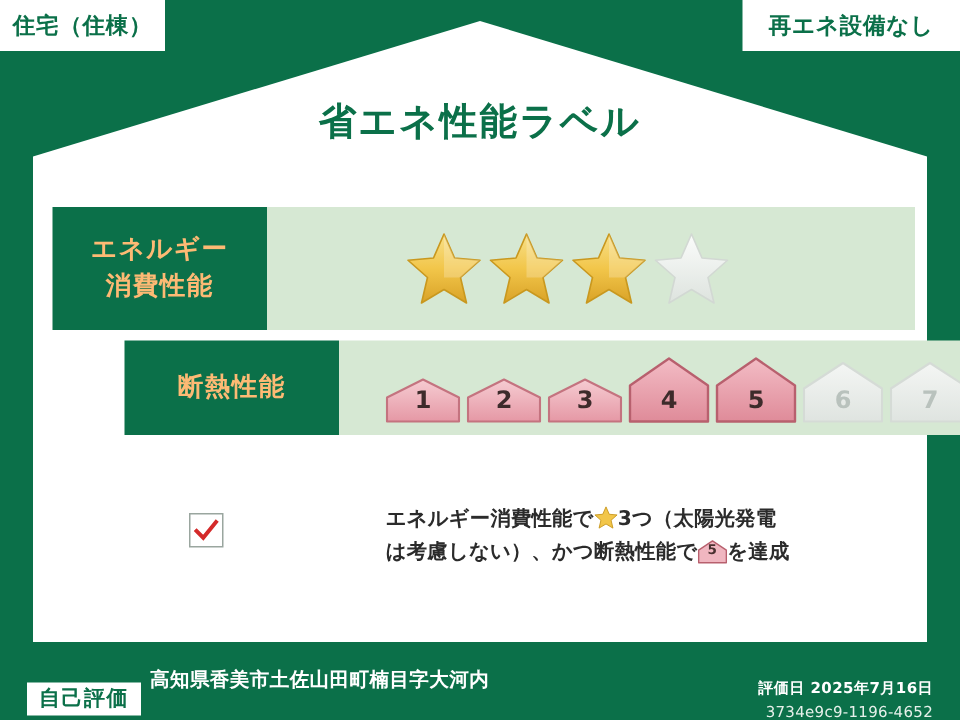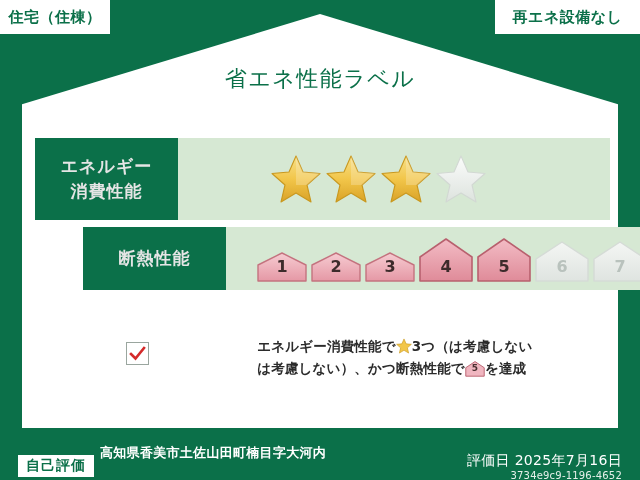--- a/index.html
+++ b/index.html
@@ -28,28 +28,28 @@
   }
   .tag-left{left:0;top:0;width:110px;height:34px;font-size:15px;}
   .tag-right{right:0;top:0;width:145px;height:34px;font-size:15px;}
 
   
   .title-wrap{
     position:absolute;left:0;top:58px;width:640px;text-align:center;
     color:#0b7049;
   }
   .title-sub{font-size:13px;font-weight:bold;letter-spacing:1px;}
-  .title-main{font-size:22px;font-weight:normal;letter-spacing:1.5px;margin-top:6px;}
+  .title-main{font-size:25px;font-weight:bold;letter-spacing:1.5px;margin-top:6px;}
 
   
   .rows{position:absolute;left:35px;top:138px;width:575px;}
   .row{display:flex;align-items:stretch;height:82px;}
   .row + .row{margin-top:7px;height:63px;padding-left:48px;}
   .row-label{
-    width:143px;flex:0 0 143px;background:#0b7049;color:#e5e5e5;
+    width:143px;flex:0 0 143px;background:#0b7049;color:#fdba74;
     display:flex;flex-direction:column;align-items:center;justify-content:center;
     font-size:17px;font-weight:bold;line-height:1.45;letter-spacing:1px;
   }
   .row-body{
     flex:1;background:#d6e8d3;display:flex;align-items:center;
   }
 
   
   .stars{display:flex;align-items:center;gap:3px;margin-left:92px;}
   .star{width:52px;height:52px;display:block;}
@@ -95,21 +95,21 @@
   }
   .self-eval{
     position:absolute;left:18px;top:11px;background:#fff;color:#0b7049;
     font-size:14px;font-weight:bold;padding:2px 8px;letter-spacing:1px;
   }
   .address{
     position:absolute;left:100px;top:0;font-size:13px;font-weight:bold;
     letter-spacing:.3px;
   }
   .eval-date{
-    position:absolute;right:18px;top:8px;font-size:14px;font-weight:normal;
+    position:absolute;right:18px;top:8px;font-size:10px;font-weight:bold;
     letter-spacing:.3px;
   }
   .eval-id{
     position:absolute;right:18px;top:26px;font-size:10px;letter-spacing:.2px;
     text-align:right;color:#e6f0ea;
   }
 </style>
 </head>
 <body>
 
@@ -247,21 +247,21 @@
   <div class="zeh">
     <div class="zeh-check">
       <svg width="17" height="15" viewBox="0 0 17 15">
         <polyline points="2,8 6.5,12.5 15,2" fill="none" stroke="#d42a2a" stroke-width="2.6" stroke-linecap="square" stroke-linejoin="miter"></polyline>
       </svg>
     </div>
     <div class="zeh-title">ZEH水準</div>
     <div class="zeh-desc">
       <span>エネルギー消費性能で</span><svg class="inline-star" viewBox="0 0 52 52">
           <polygon points="26,3 33,19 50,20.5 37,32 41,49 26,40 11,49 15,32 2,20.5 19,19" fill="#f2c64a" stroke="#c9981f" stroke-width="2" stroke-linejoin="round"></polygon>
-        </svg><span>3つ（は考慮しない</span><br>
+        </svg><span>3つ（太陽光発電</span><br>
       <span>は考慮しない）、かつ断熱性能で</span><span class="inline-house"><svg width="20" height="17" viewBox="0 0 52 44">
             <polygon points="26,4 50,20 50,42 2,42 2,20" fill="#f0b6c0" stroke="#b8606e" stroke-width="2.4" stroke-linejoin="round"></polygon>
           </svg><span class="n">5</span></span><span>を達成</span>
     </div>
   </div>
 
   <div class="footer">
     <div class="self-eval">自己評価</div>
     <div class="address">高知県香美市土佐山田町楠目字大河内</div>
     <div class="eval-date">

